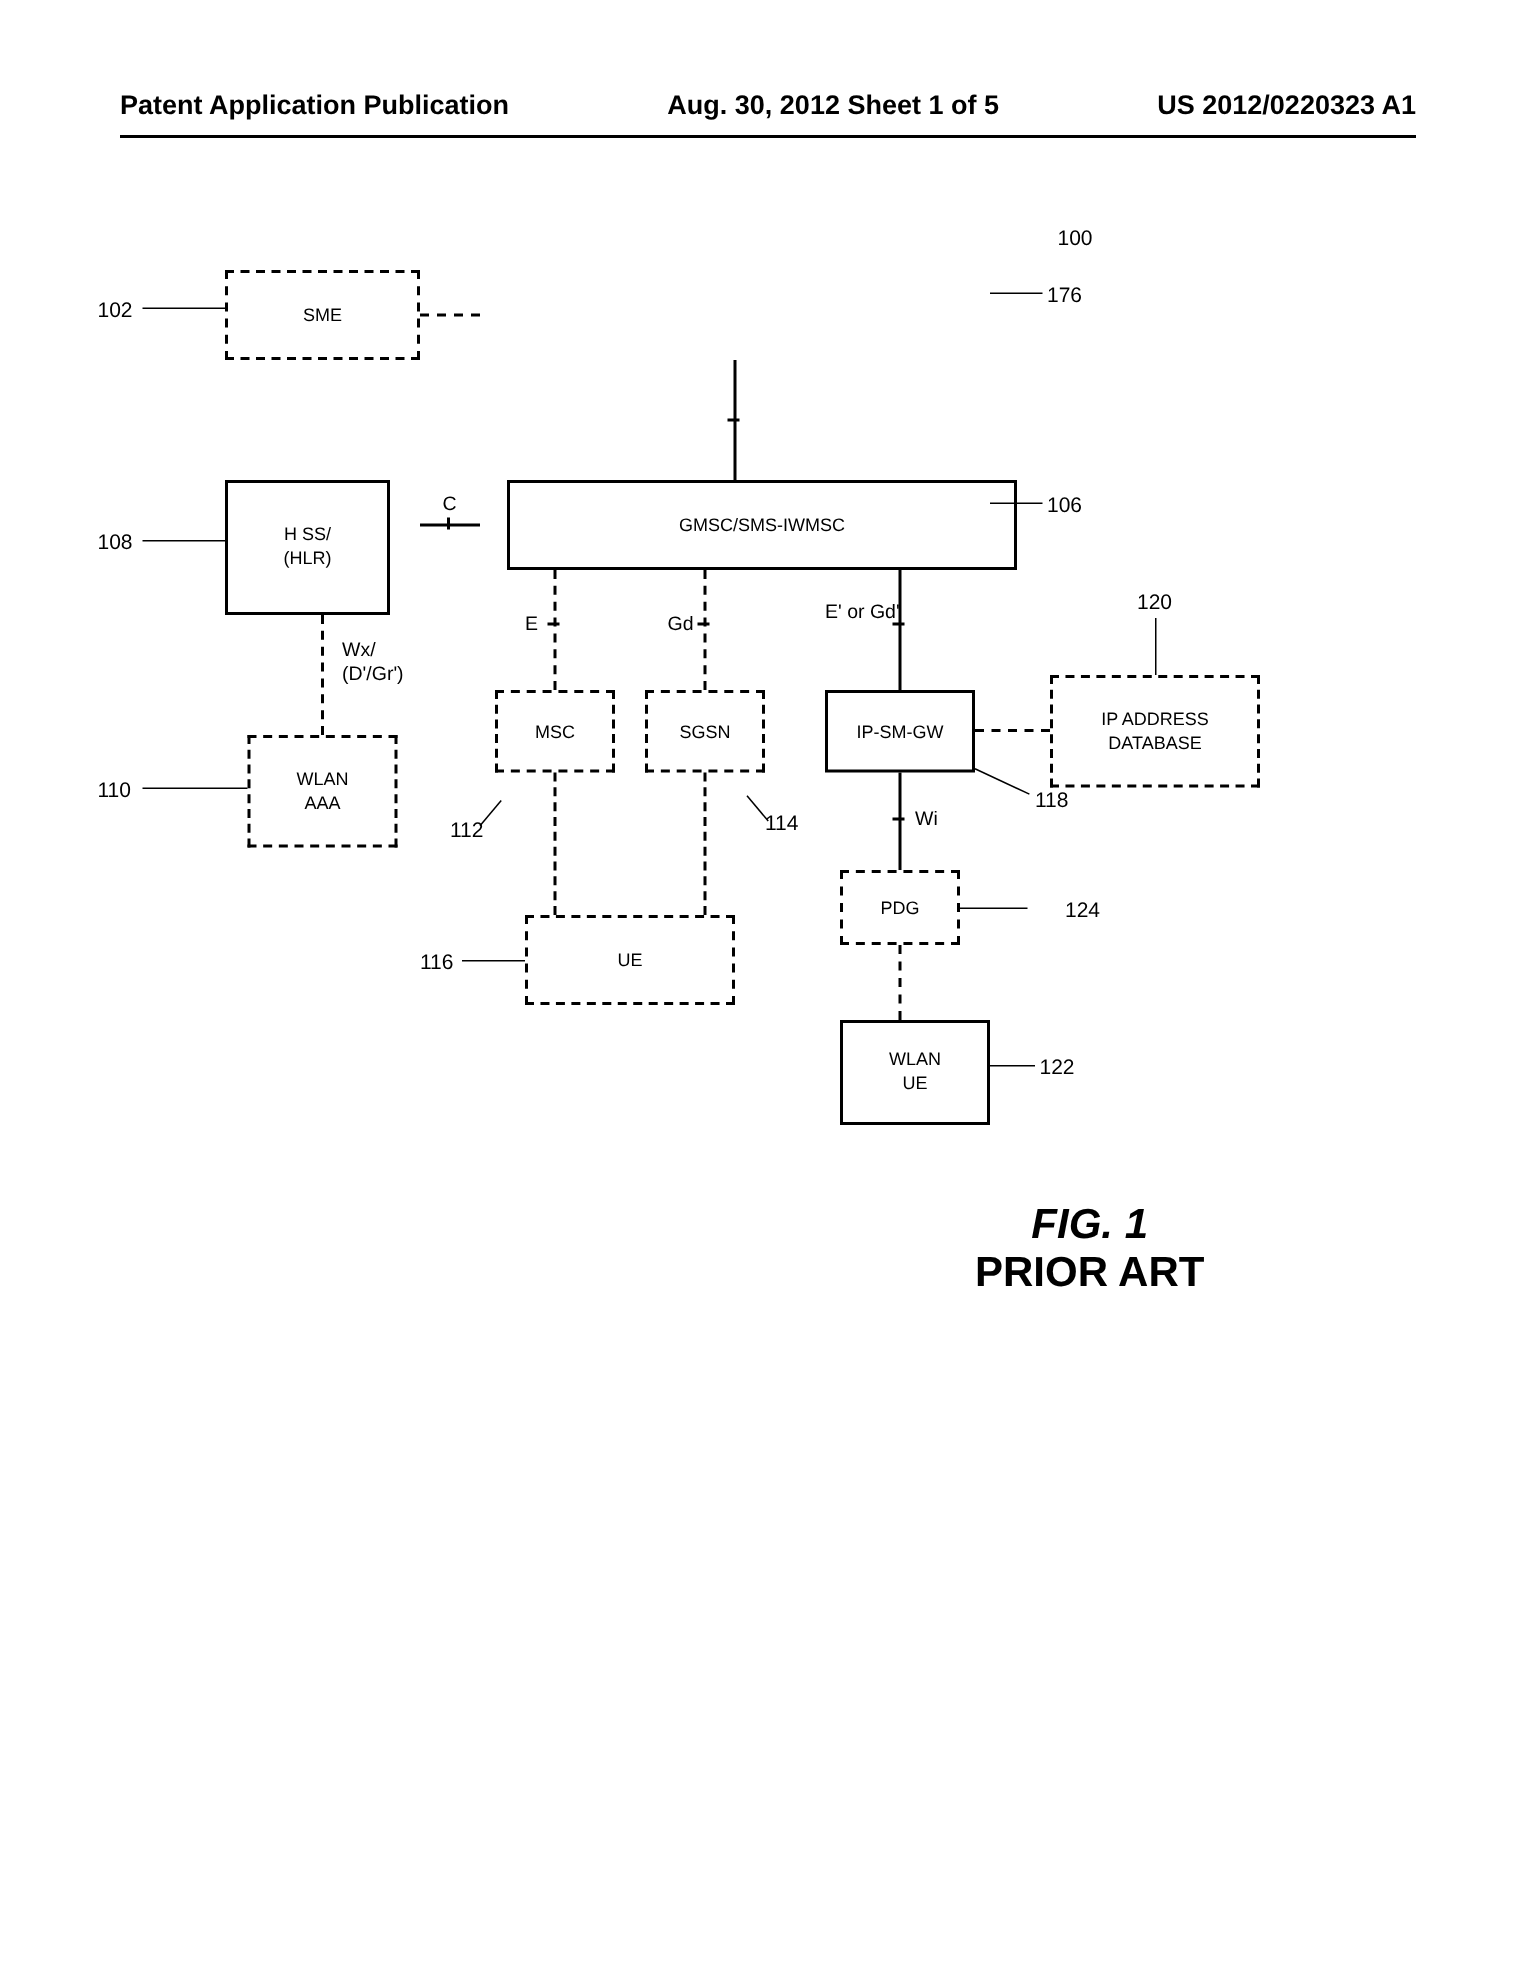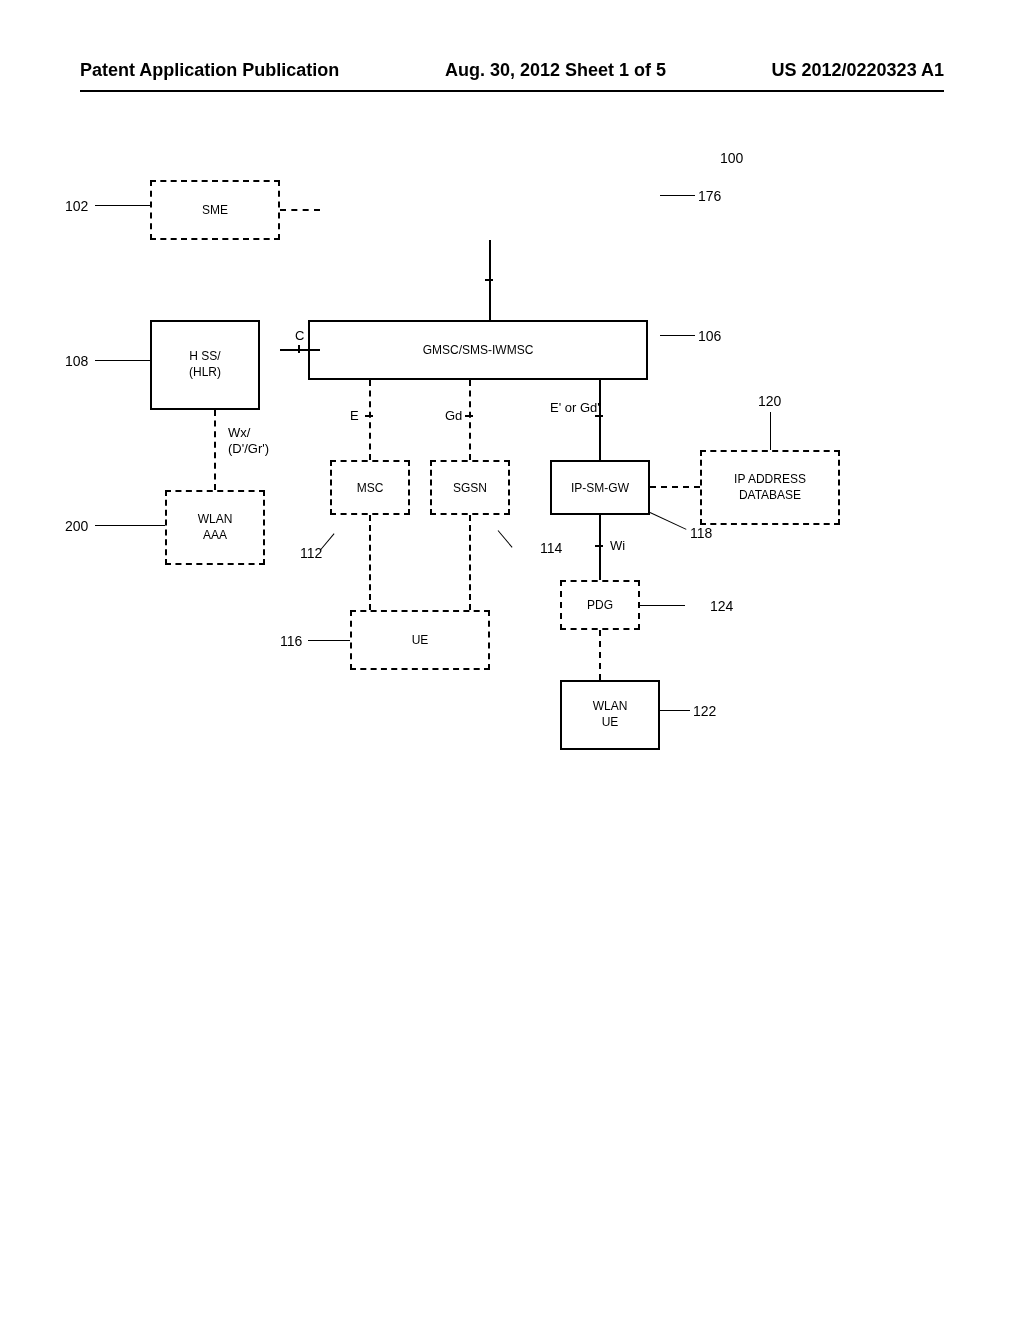--- a/index.html
+++ b/index.html
@@ -104,21 +104,21 @@
   <div class="node dashed-box" style="left:0; top:0; width:130px; height:60px;">
     <span>SME</span>
   </div>
 
   <div class="dashed-line" style="left:130px; top:29px; width:40px; border-top-width:2px;"></div>
 
   <div class="node solid-box" style="left:0; top:140px; width:110px; height:90px; white-space:pre-line; line-height:1.3;">
     <span>H SS/
 (HLR)</span>
   </div>
-  <div class="node solid-box" style="left:158px; top:140px; width:340px; height:60px;">
+  <div class="node solid-box" style="left:188px; top:140px; width:340px; height:60px;">
     <span>GMSC/SMS-IWMSC</span>
   </div>
 
   <div class="line" style="left:339px; top:60px; width:2px; height:80px;"></div>
   <div class="tick" style="left:335px; top:99px;"></div>
 
   <div class="line" style="left:130px; top:169px; width:40px; height:2px;"></div>
   <div class="vtick" style="left:148px; top:165px;"></div>
   <div class="interface-label" style="left:145px; top:148px;">C</div>
 
@@ -170,52 +170,56 @@
   <div class="node dashed-box" style="left:410px; top:400px; width:80px; height:50px;">
     <span>PDG</span>
   </div>
 
   <div class="dashed-line" style="left:449px; top:450px; height:50px; border-left-width:2px;"></div>
   <div class="node solid-box" style="left:410px; top:500px; width:100px; height:70px; white-space:pre-line; line-height:1.3;">
     <span>WLAN
 UE</span>
   </div>
 
-  <span class="ref-label" style="left:570px; top:-30px; ">100</span>
+  <span class="ref-label" style="left:555px; top:-30px; ">100</span>
 
   <div class="leader" style="left:-55px; top:25px; width:55px;"></div>
   <span class="ref-label" style="left:-85px; top:18px;">102</span>
 
   <div class="leader" style="left:510px; top:15px; width:35px;"></div>
   <span class="ref-label" style="left:548px; top:8px;">176</span>
 
   <div class="leader" style="left:510px; top:155px; width:35px;"></div>
   <span class="ref-label" style="left:548px; top:148px;">106</span>
 
   <div class="leader" style="left:-55px; top:180px; width:55px;"></div>
   <span class="ref-label" style="left:-85px; top:173px;">108</span>
 
   <div class="leader" style="left:-55px; top:345px; width:70px;"></div>
-  <span class="ref-label" style="left:-85px; top:338px;">200</span>
+  <span class="ref-label" style="left:-85px; top:338px;">110</span>
 
   <div class="leader" style="left:170px; top:370px; width:22px; transform:rotate(-50deg); transform-origin:left;"></div>
   <span class="ref-label" style="left:150px; top:365px;">112</span>
 
   <div class="leader" style="left:348px; top:350px; width:22px; transform:rotate(50deg); transform-origin:left;"></div>
-  <span class="ref-label" style="left:360px; top:360px;margin-left:30px;">114</span>
+  <span class="ref-label" style="left:360px; top:360px;">114</span>
 
   <div class="leader" style="left:158px; top:460px; width:42px;"></div>
   <span class="ref-label" style="left:130px; top:453px;">116</span>
 
   <div class="leader" style="left:500px; top:332px; width:40px; transform:rotate(25deg); transform-origin:left;"></div>
   <span class="ref-label" style="left:540px; top:345px;">118</span>
 
   <div class="leader" style="left:620px; top:232px; width:2px; height:38px; border-top:none; border-left:1px solid #000;"></div>
   <span class="ref-label" style="left:608px; top:213px;">120</span>
 
   <div class="leader" style="left:490px; top:425px; width:45px;"></div>
   <span class="ref-label" style="left:560px; top:418px;">124</span>
 
   <div class="leader" style="left:510px; top:530px; width:30px;"></div>
   <span class="ref-label" style="left:543px; top:523px;">122</span>
 
+  <div class="fig-caption" style="left:500px; top:620px;">
+    <span>FIG. 1</span><br>
+    <span style="font-style:normal;">PRIOR ART</span>
+  </div>
 
 </div>
 
 </body></html>

